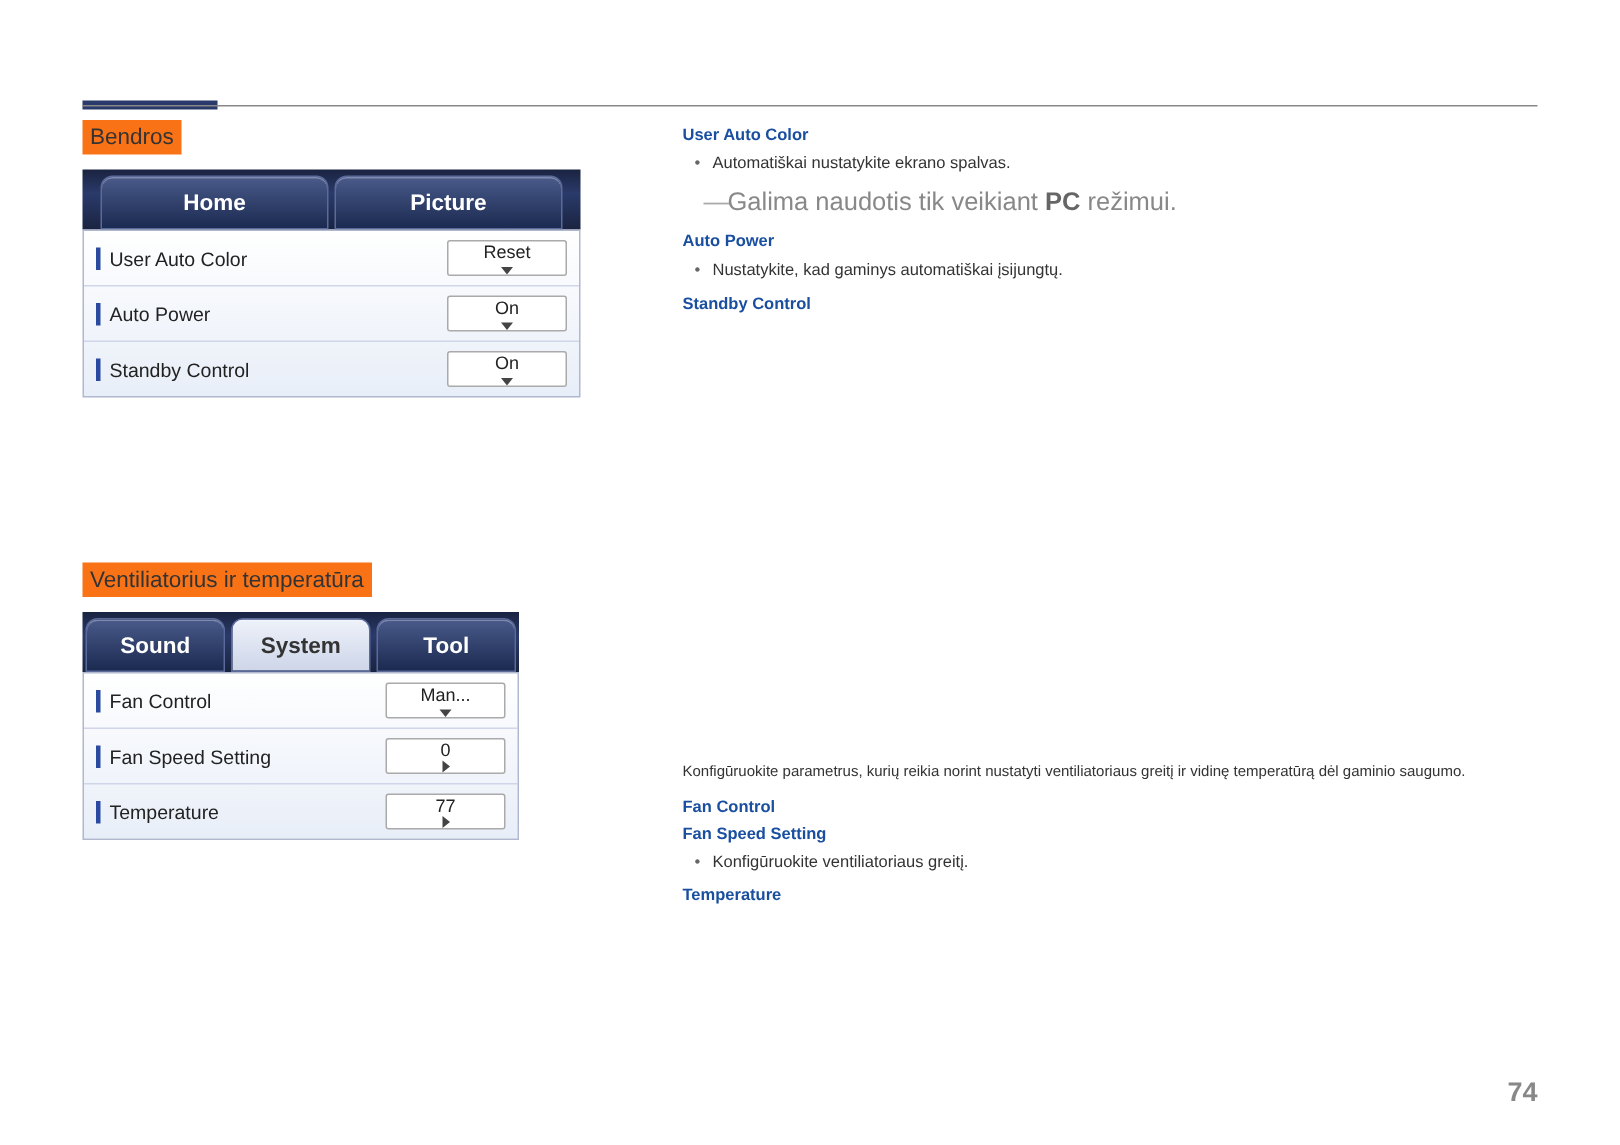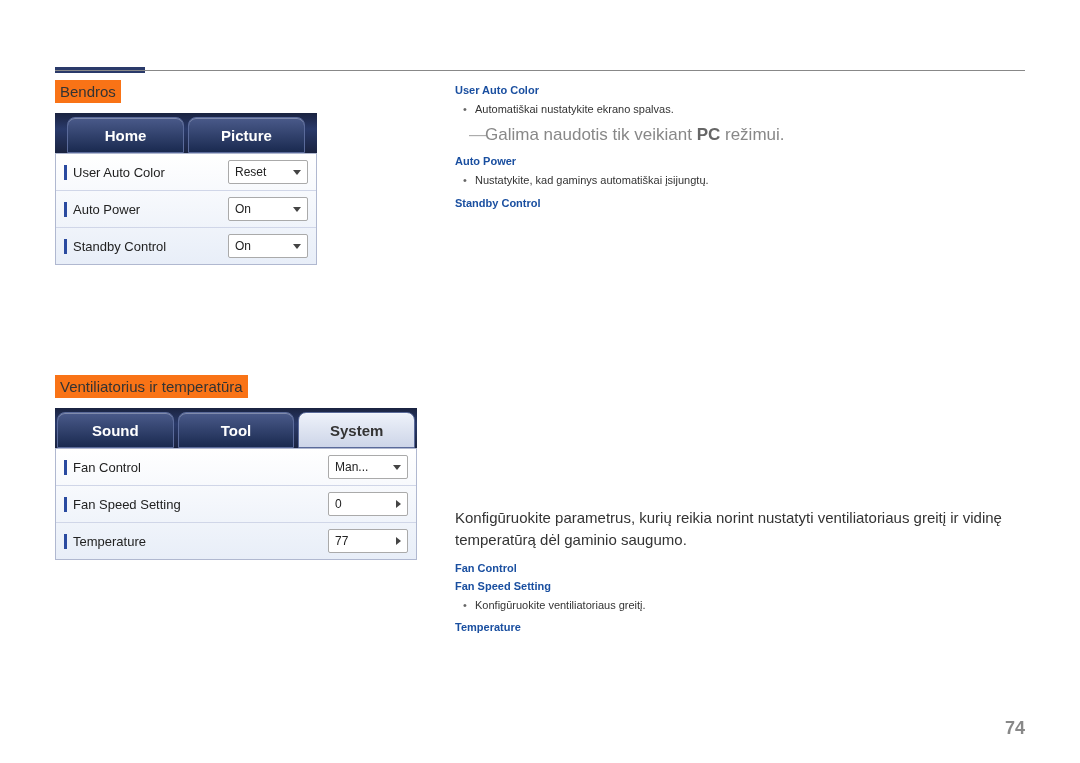--- a/index.html
+++ b/index.html
@@ -50,26 +50,26 @@
   .section-heading {
     display: inline-block;
     background: #f97316;
     color: #333;
     font-size: 15px;
     font-weight: 500;
     padding: 3px 5px;
     margin-bottom: 10px;
   }
   .screenshot {
-    width: 262px;
+    width: 332px;
     margin-bottom: 40px;
     border-radius: 12px;
   }
   .screenshot2 {
-    width: 362px;
+    width: 291px;
     margin-bottom: 28px;
     border-radius: 12px;
   }
   
   .ss-tabs {
     display: flex;
     background: linear-gradient(#1a2340, #2a3a6a 40%, #1a2340);
     height: 40px;
     overflow: hidden;
   }
@@ -128,20 +128,21 @@
     width: 80px;
     height: 24px;
     background: #fff;
     border: 1px solid #aaa;
     display: flex;
     align-items: center;
     justify-content: space-between;
     padding: 0 6px;
     font-size: 12px;
     border-radius: 2px;
+    flex-direction: column;
   }
   .ss-control .arrow {
     width: 0; height: 0;
     border-left: 4px solid transparent;
     border-right: 4px solid transparent;
     border-top: 5px solid #444;
   }
   .ss-control .rarrow {
     width: 0; height: 0;
     border-top: 4px solid transparent;
@@ -186,21 +187,21 @@
     position: absolute;
     bottom: 24px;
     right: 55px;
     font-size: 18px;
     color: #888;
     font-weight: 700;
   }
   .section2 { margin-top: 110px; }
   .right-section2 { margin-top: 298px; }
   .intro-text {
-    font-size: 15px;
+    font-size: 10px;
     color: #333;
     margin-bottom: 10px;
     line-height: 1.5;
   }
 </style>
 </head>
 <body>
 
 <div class="page">
   <div class="top-accent"></div>
@@ -249,25 +250,25 @@
         </div>
       </div>
 
       <div class="section2">
         <span class="section-heading">Ventiliatorius ir temperatūra</span>
         <div class="screenshot2">
           <div class="ss-tabs">
             <div class="ss-tab">
                 <span>Sound</span>
               </div>
+            <div class="ss-tab active">
+                <span>System</span>
+              </div>
             <div class="ss-tab">
                 <span>Tool</span>
-              </div>
-            <div class="ss-tab active">
-                <span>System</span>
               </div>
           </div>
           <div class="ss-body">
             <div class="ss-row">
               <div class="ss-label">Fan Control</div>
               <div class="ss-control">
                 <span>Man...</span>
                 <span class="arrow"></span>
               </div>
             </div>

